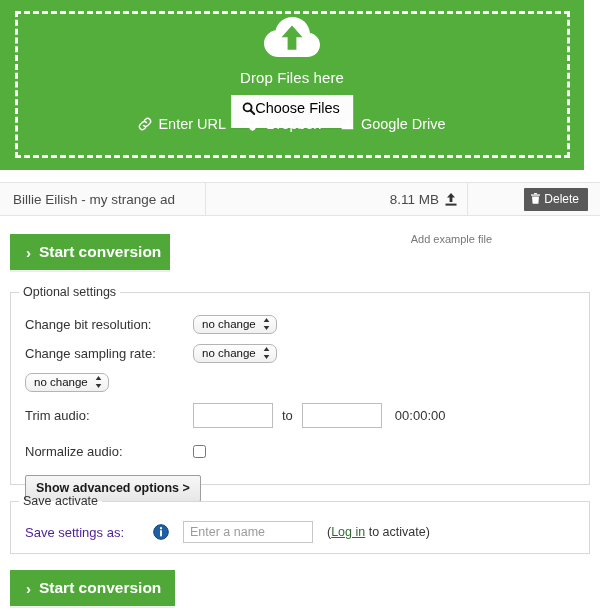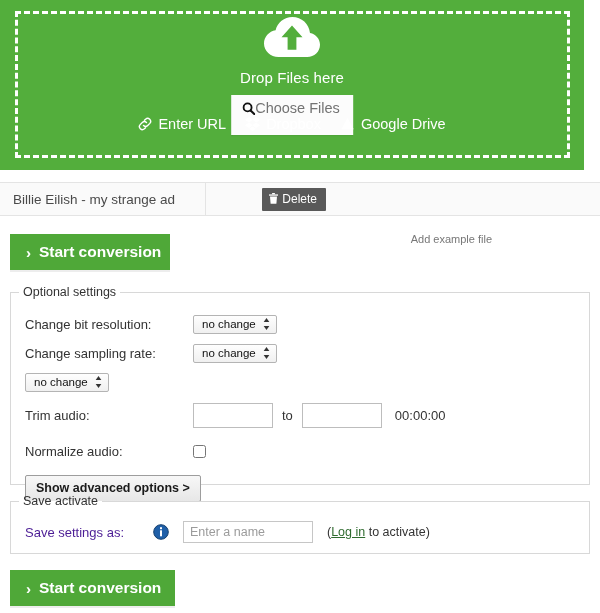--- a/index.html
+++ b/index.html
@@ -32,23 +32,23 @@
     position: absolute; left: 0; right: 0; top: 69px;
     text-align: center;
     color: #ffffff;
     font-size: 15px;
     letter-spacing: .1px;
   }
   .choose-btn {
     position: absolute; left: 50%; top: 95px;
     transform: translateX(-50%);
     background: #fcfcfc;
-    color: #737373;
+    color: #000000;
     border: 0;
-    padding: 5px 13px 19px 11px;
+    padding: 5px 13px 12px 11px;
     font-size: 14.5px;
     font-family: inherit;
     font-weight: 400;
     display: flex; align-items: center; 
     cursor: pointer;
     white-space: nowrap;
     box-shadow: 0 1px 1px rgba(0,0,0,.10);
   }
   .mag-icon { width: 13px; height: 13px; display:block; }
   .services {
@@ -151,21 +151,21 @@
 
   .settings-body { padding: 15px 0 0 14px; }
   .srow { display: flex; align-items: center; margin-bottom: 9px; height: 20px; }
   .srow-label { width: 168px; font-size: 13px; color: #333333; }
 
   select.nochange {
     -webkit-appearance: none; appearance: none;
     font-family: inherit; font-size: 11.5px; color: #111;
     background: linear-gradient(#fefefe, #f0f0f0);
     border: 1px solid #b4b4b4;
-    border-radius: 2px;
+    border-radius: 7px;
     padding: 1px 20px 2px 8px;
     height: 19px; line-height: 15px;
     cursor: pointer;
   }
   .select-wrap { position: relative; display: inline-block; }
   .select-arrows {
     position: absolute; right: 7px; top: 50%;
     transform: translateY(-50%);
     pointer-events: none;
     width: 7px; height: 13px;
@@ -254,20 +254,27 @@
         </svg>
         <span>Google Drive</span>
       </a>
     </div>
   </div>
 
   <div class="file-row">
     <div class="file-name-cell">
       <span class="file-name">Billie Eilish - my strange ad</span>
     </div>
+    <div class="file-size-cell">
+      <span class="file-size">8.11 MB</span>
+      <svg class="upload-mini" viewBox="0 0 12 13">
+        <path fill="#333" d="M6 0L10 4.6H7.4V9H4.6V4.6H2z"></path>
+        <rect x="0.5" y="10.6" width="11" height="2" fill="#333"></rect>
+      </svg>
+    </div>
     <div class="file-actions">
       <button class="delete-btn">
         <svg class="trash-icon" viewBox="0 0 9 11">
           <rect x="0" y="1.4" width="9" height="1.3" fill="#fff"></rect>
           <rect x="3.1" y="0" width="2.8" height="1.3" fill="#fff"></rect>
           <path fill="#fff" d="M1 3.4h7l-.6 7.3H1.6z"></path>
         </svg>
         <span>Delete</span>
       </button>
     </div>

